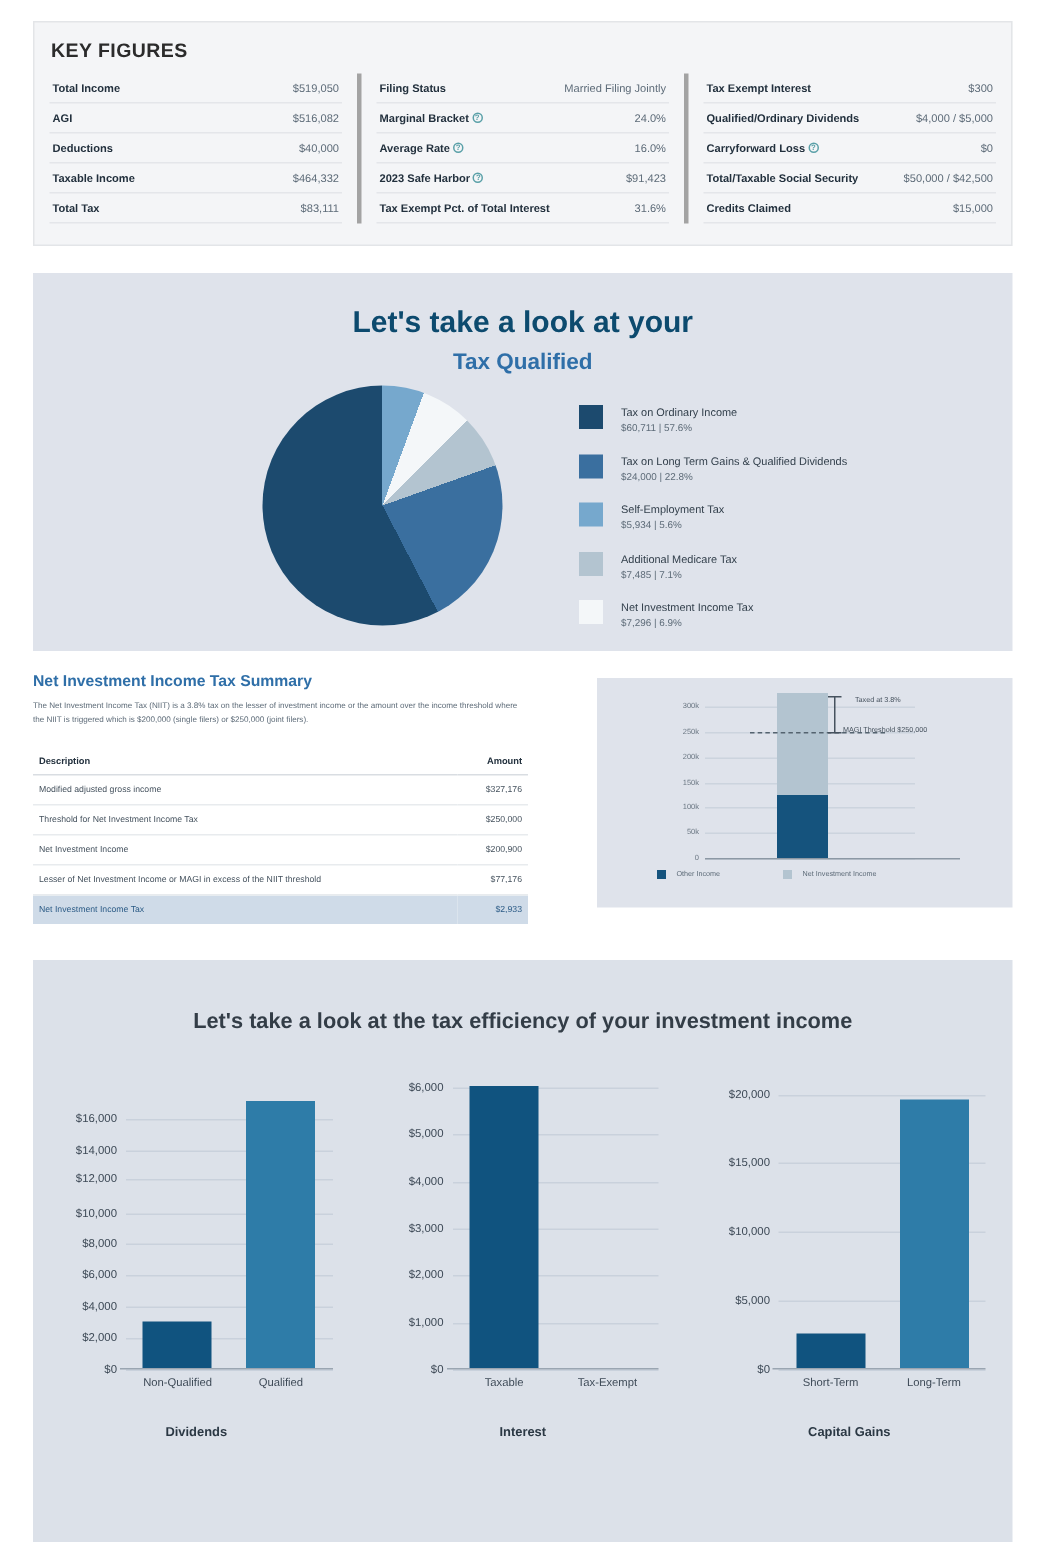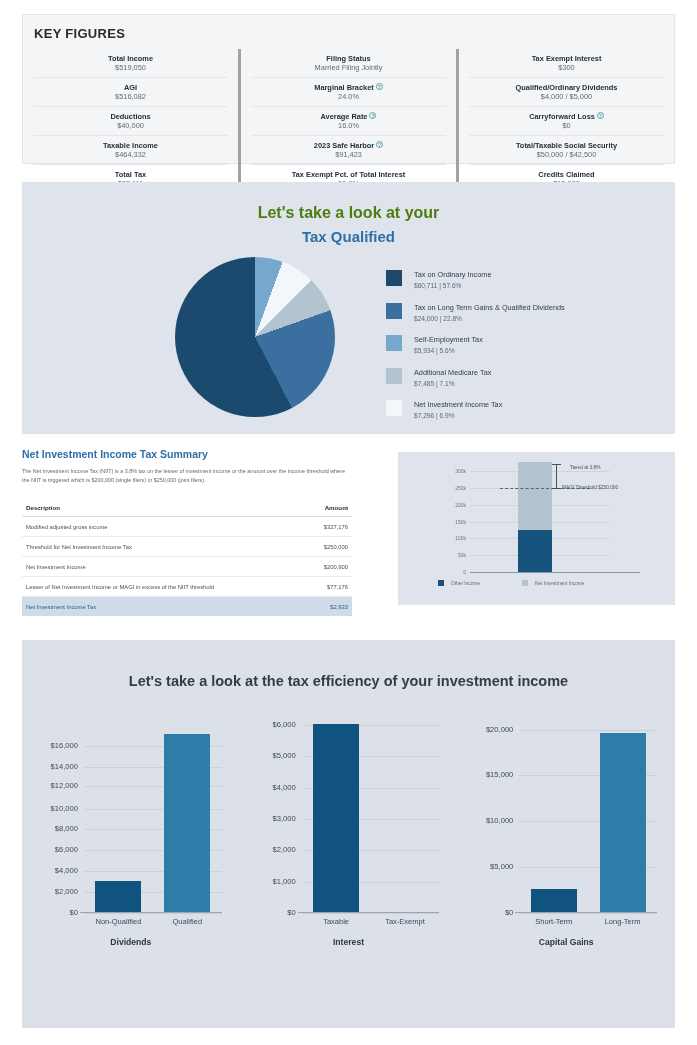--- a/index.html
+++ b/index.html
@@ -20,39 +20,38 @@
     font-size: 13px; font-weight: bold; color: #2b2b2b;
     letter-spacing: .3px; padding: 11px 0 0 11px;
   }
   .keyfig-cols { display: flex; margin-top: 8px; }
   .kf-col { flex: 1; padding: 0 10px; }
   .kf-col + .kf-col { border-left: 3px solid #a3a3a3; }
   .kf-row {
     display: flex; justify-content: space-between; align-items: center;
     border-bottom: 1px solid #e4e6ea; padding: 5px 2px 5px 2px;
     min-height: 19px;
-    flex-direction: column;
   }
   .kf-row:last-child { border-bottom: 1px solid #e4e6ea; }
   .kf-label { font-size: 7.4px; font-weight: bold; color: #22303d; white-space: nowrap; }
   .kf-value { font-size: 7.4px; color: #5d6b78; white-space: nowrap; }
   .help {
     display: inline-block; width: 7px; height: 7px; border-radius: 50%;
     border: .8px solid #5aa0a8; color: #5aa0a8; font-size: 5.2px;
     line-height: 6px; text-align: center; margin-left: 2px;
     vertical-align: 1px; font-weight: bold;
   }
 
   
   .breakdown {
     position: absolute; left: 22px; top: 182px; width: 653px; height: 252px;
     background: #dfe3eb;
   }
   .bd-head { text-align: center; padding-top: 22px; }
-  .bd-h1 { font-size: 16px; color: #4d7c0f; font-weight: bold; }
+  .bd-h1 { font-size: 20px; color: #0c4a6e; font-weight: bold; }
   .bd-h2 { font-size: 15px; color: #2f6fa8; font-weight: bold; margin-top: 6px; }
 
   .pie-wrap { position: absolute; left: 153px; top: 75px; width: 160px; height: 160px; }
   .pie {
     width: 160px; height: 160px; border-radius: 50%;
     background: conic-gradient(
       #76a8cd 0deg 20.16deg,
       #f4f7f9 20.16deg 44.8deg,
       #b3c4d0 44.8deg 70.4deg,
       #3a6f9f 70.4deg 152.5deg,
@@ -118,21 +117,21 @@
   .cplot { position: absolute; left: 62px; top: 8px; right: 18px; height: 188px; }
   .cgrid { position: absolute; left: 0; right: 0; height: 1px; background: #c9d1dc; }
   .ctick { position: absolute; right: 100%; margin-right: 6px; font-size: 7.6px; color: #3e4a57;
            transform: translateY(-5px); white-space: nowrap; }
   .cbase { position: absolute; left: -4px; right: 0; bottom: 0; height: 1px; background: #9aa5b1; }
   .cbars { position: absolute; left: 0; right: 0; bottom: 1px; height: 188px; display: flex; }
   .cbar-cell { flex: 1; display: flex; align-items: flex-end; justify-content: center; height: 100%; }
   .cbar { width: 46px; }
   .clabels { position: absolute; left: 62px; right: 18px; top: 200px; display: flex; }
   .clabel { flex: 1; text-align: center; font-size: 7.5px; color: #3e4a57; }
-  .caption { position: absolute; left: 0; right: 0; top: 220px; text-align: center;
+  .caption { position: absolute; left: 0; right: 0; top: 232px; text-align: center;
              font-size: 8.6px; font-weight: bold; color: #2b3844; }
 </style>
 </head>
 <body>
 
 <div class="page">
 
   <section class="keyfig">
     <div class="keyfig-title">KEY FIGURES</div>
     <div class="keyfig-cols" id="kf-cols">

